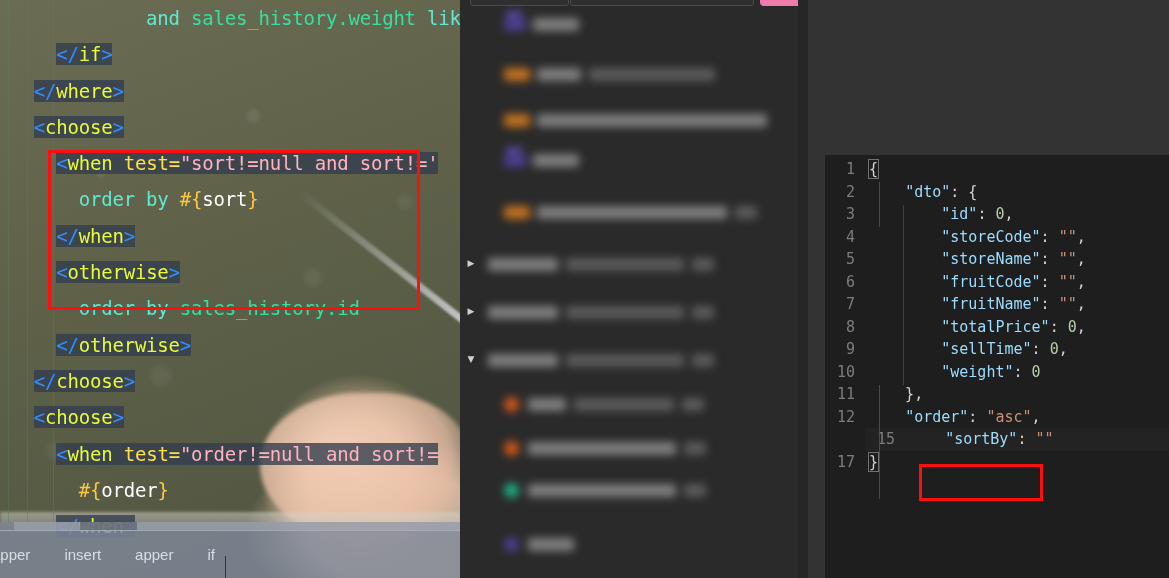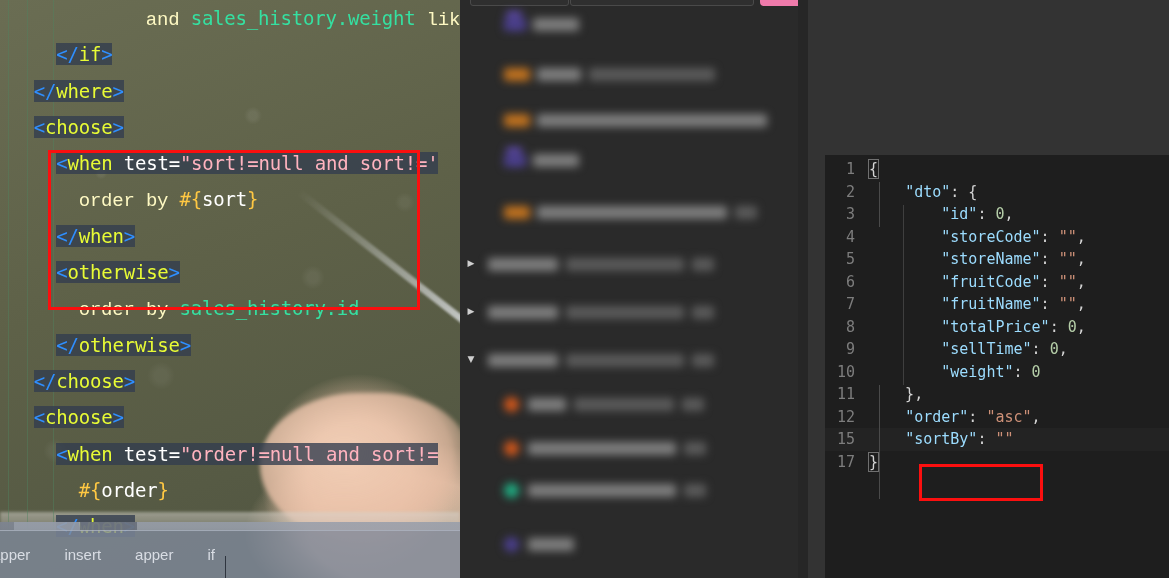--- a/index.html
+++ b/index.html
@@ -65,23 +65,23 @@
     font-size: 19px;
     line-height: 36.3px;
     white-space: pre;
     letter-spacing: -0.2px;
   }
   .cline { position: relative; height: 36.3px; }
   .tok { display: inline; }
   .tok-hl { background: rgba(50,60,78,0.78); }
   .t-tag      { color: #e8fb35; }
   .t-brk      { color: #2f8fff; }
-  .t-attr     { color: #ffffff; text-align: center; }
+  .t-attr     { color: #fde047; text-align: center; }
   .t-str      { color: #ffb3bf; }
-  .t-kw       { color: #fef9c3; font-family: Liberation Mono, monospace; }
+  .t-kw       { color: #5eead4; }
   .t-ident    { color: #35e0a1; }
   .t-brace    { color: #ffc843; }
   .t-var      { color: #ffffff; }
 
   .redbox-code {
     position: absolute; left: 48px; top: 150px; width: 372px; height: 160px;
     border: 3px solid #fb0f0f; pointer-events: none;
   }
 
   
@@ -188,21 +188,21 @@
   }
   .json-area {
     position: absolute; left: 17px; top: 155px; right: 0; bottom: 0;
     background: #1e1e1e;
     font-family: "DejaVu Sans Mono", monospace;
     font-size: 15px;
     line-height: 22.5px;
     padding-top: 3px;
   }
   .jline { display: flex; height: 22.5px; white-space: pre; }
-  .jline.cur { background: #232323; }
+  .jline.cur { background: #232323; margin-left: 40px; }
   .jnum {
     width: 44px; text-align: right; padding-right: 14px;
     color: #7d7d7d; flex: none;
   }
   .jcode { position: relative; }
   .j-key  { color: #9cdcfe; }
   .j-pun  { color: #d4d4d4; }
   .j-num  { color: #b5cea8; }
   .j-str  { color: #ce9178; }
   .j-brace{ color: #d4d4d4; }

